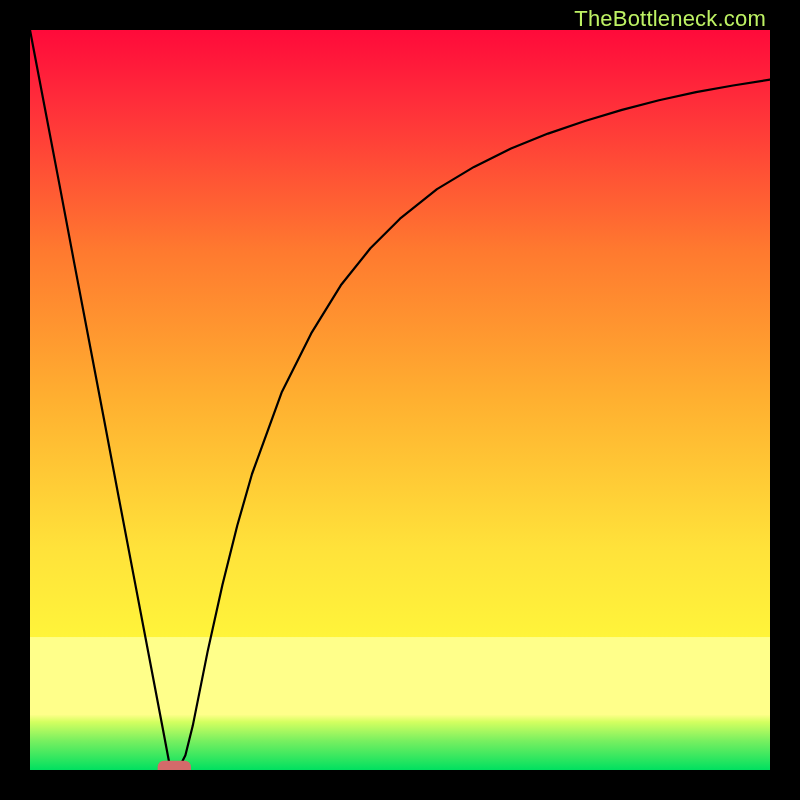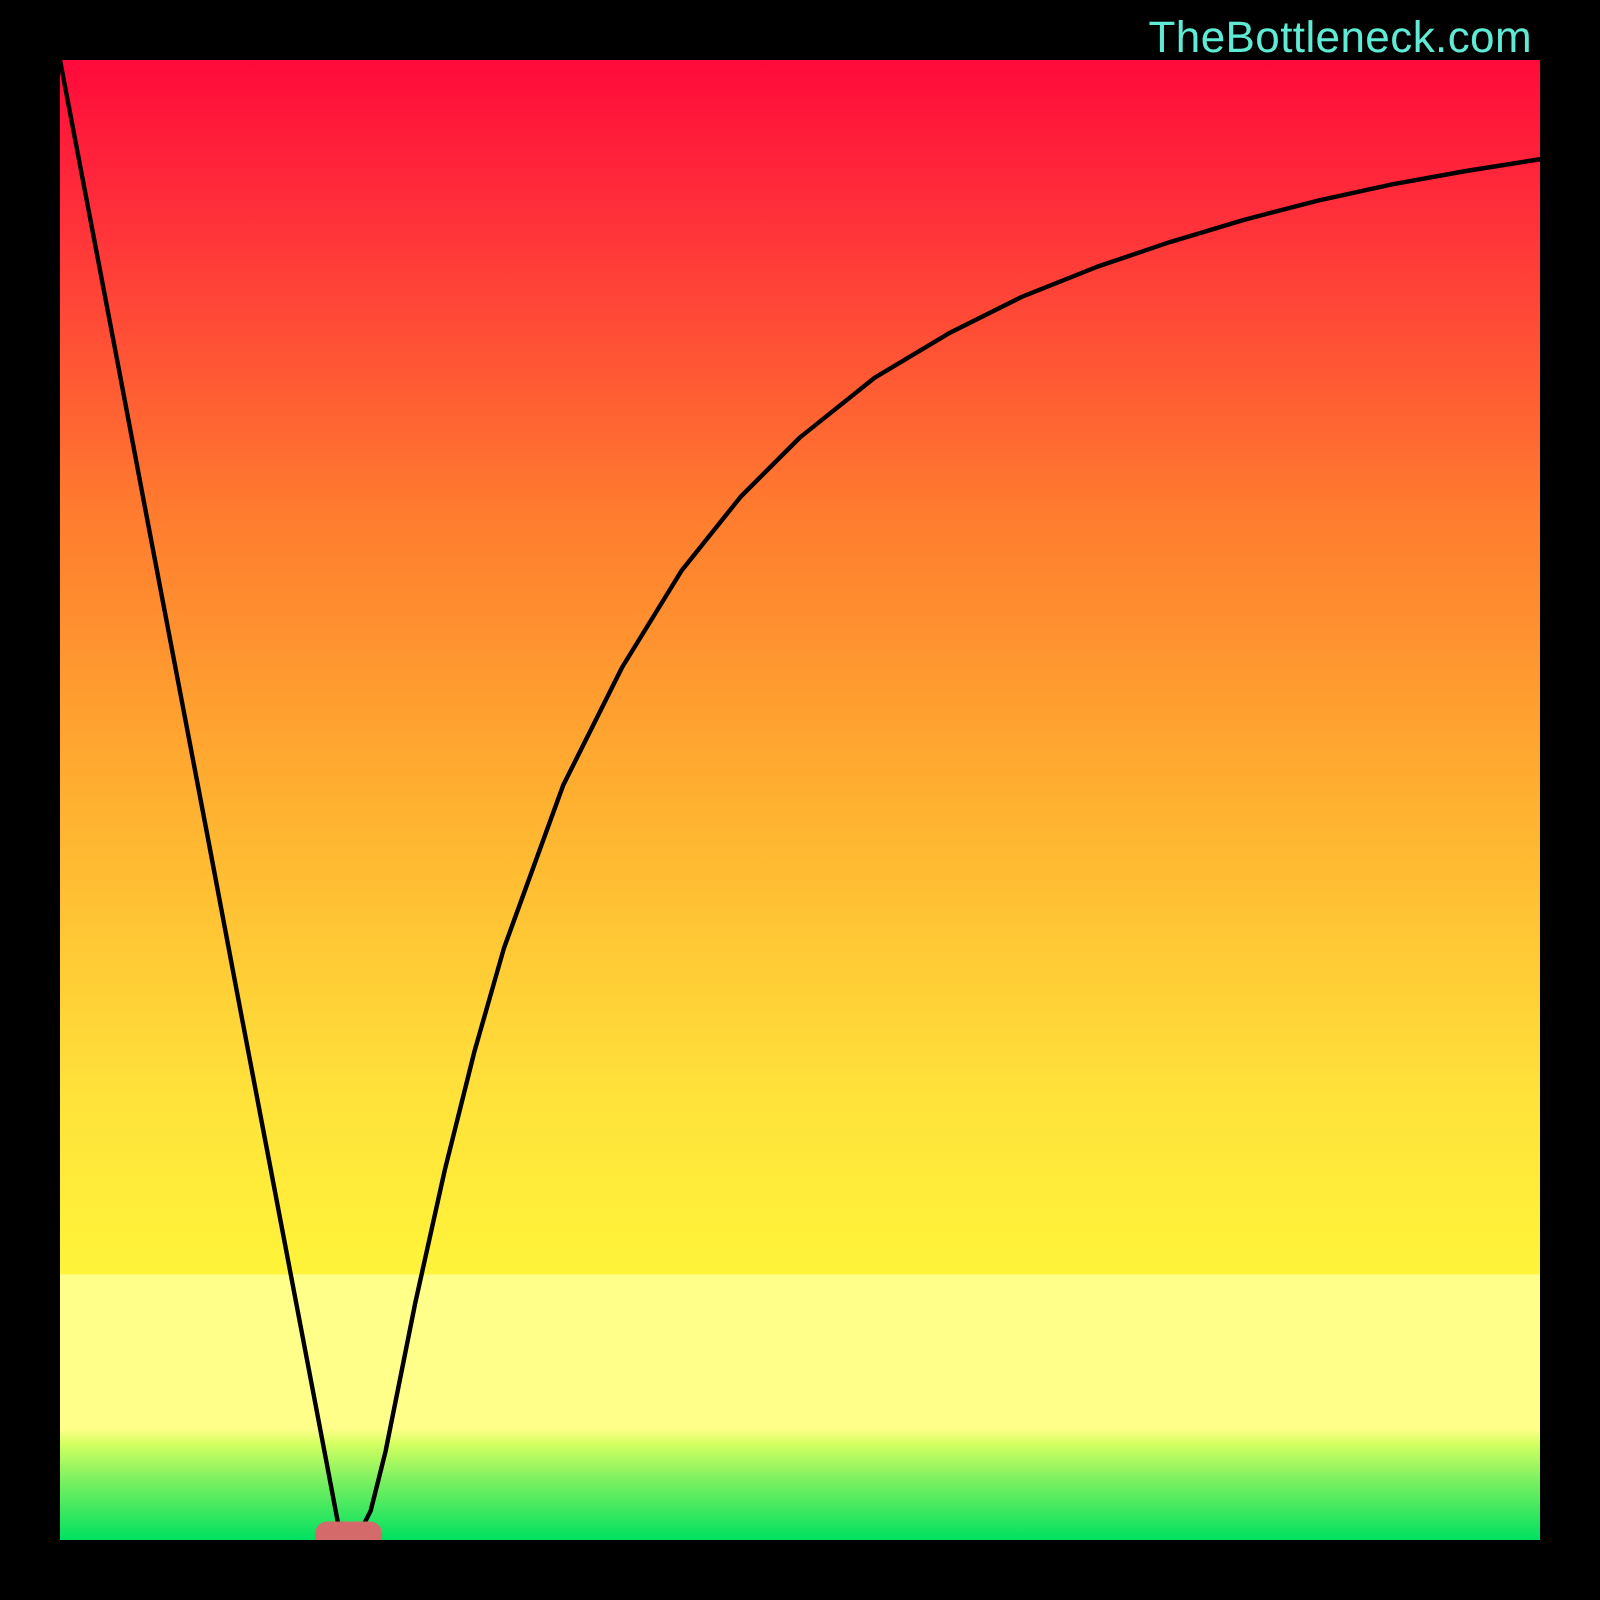--- a/index.html
+++ b/index.html
@@ -23,21 +23,21 @@
     position: absolute;
     left: 0;
     top: 0;
     width: 740px;
     height: 740px;
   }
   .watermark {
     position: absolute;
     top: 6px;
     right: 34px;
-    color: #5eead4;
+    color: #bef264;
     font-size: 22px;
     font-weight: 500;
     letter-spacing: 0.2px;
     user-select: none;
   }
 </style>
 </head>
 <body>
 
 <div class="frame">

